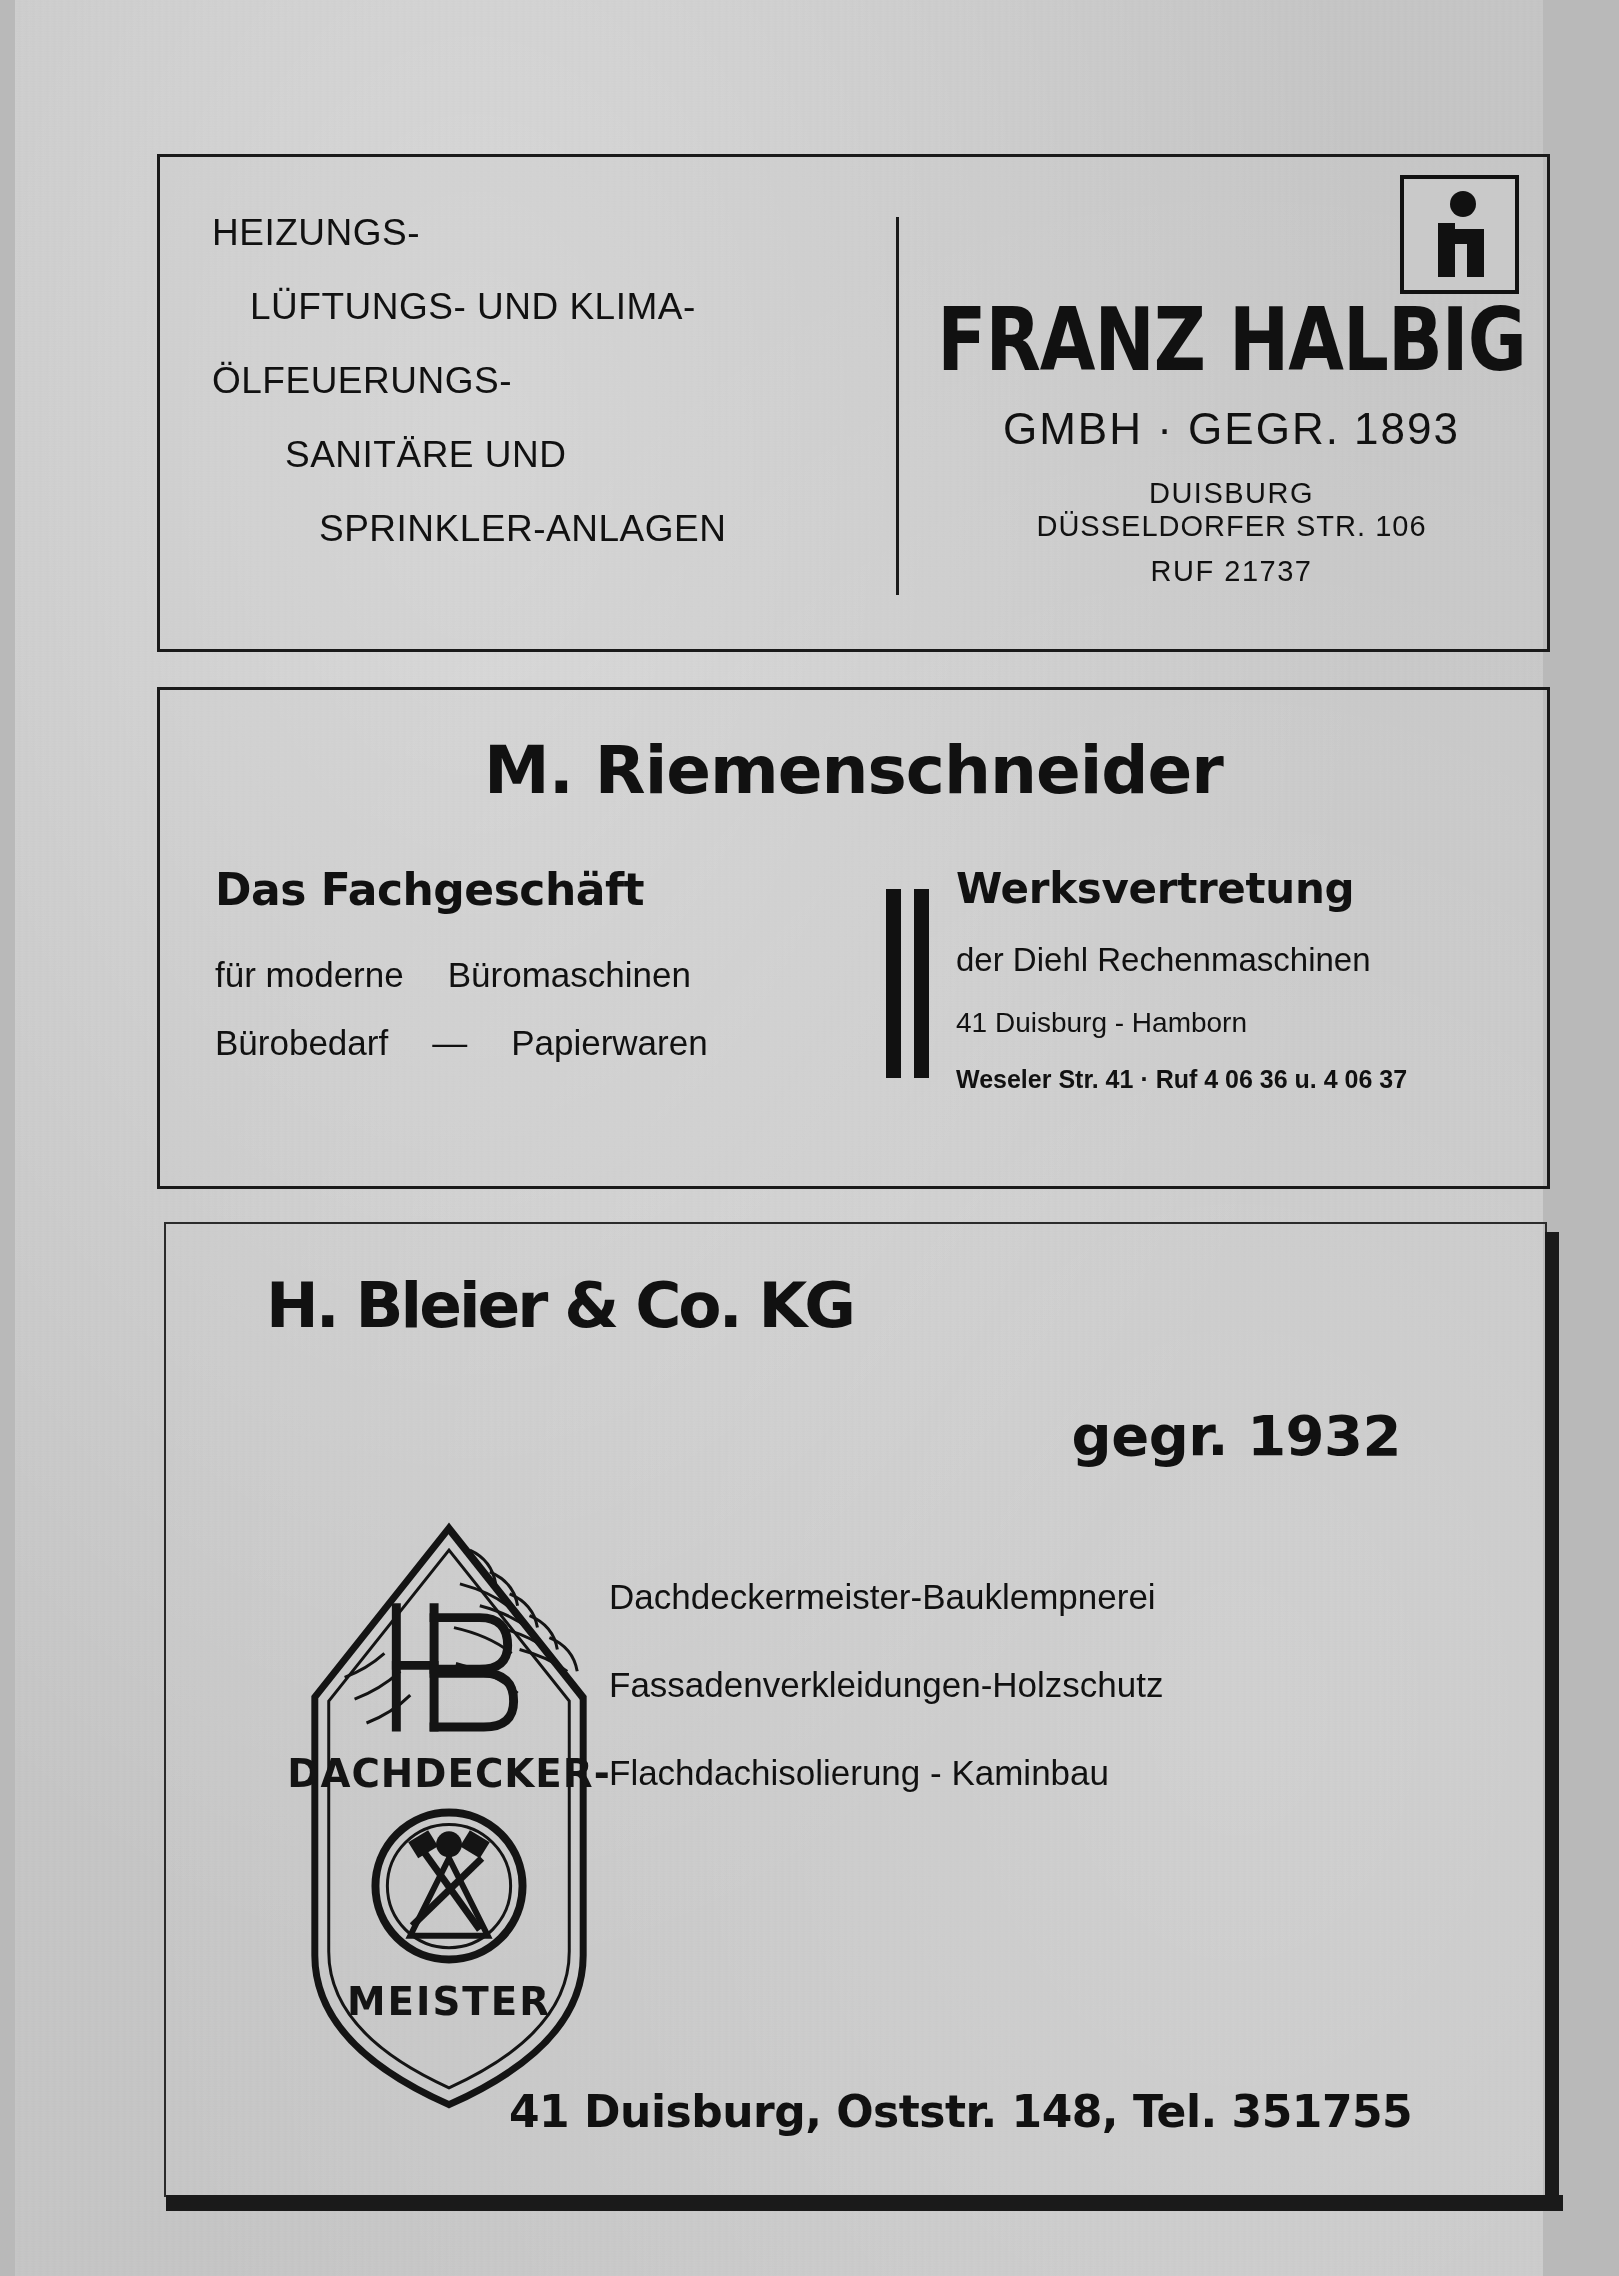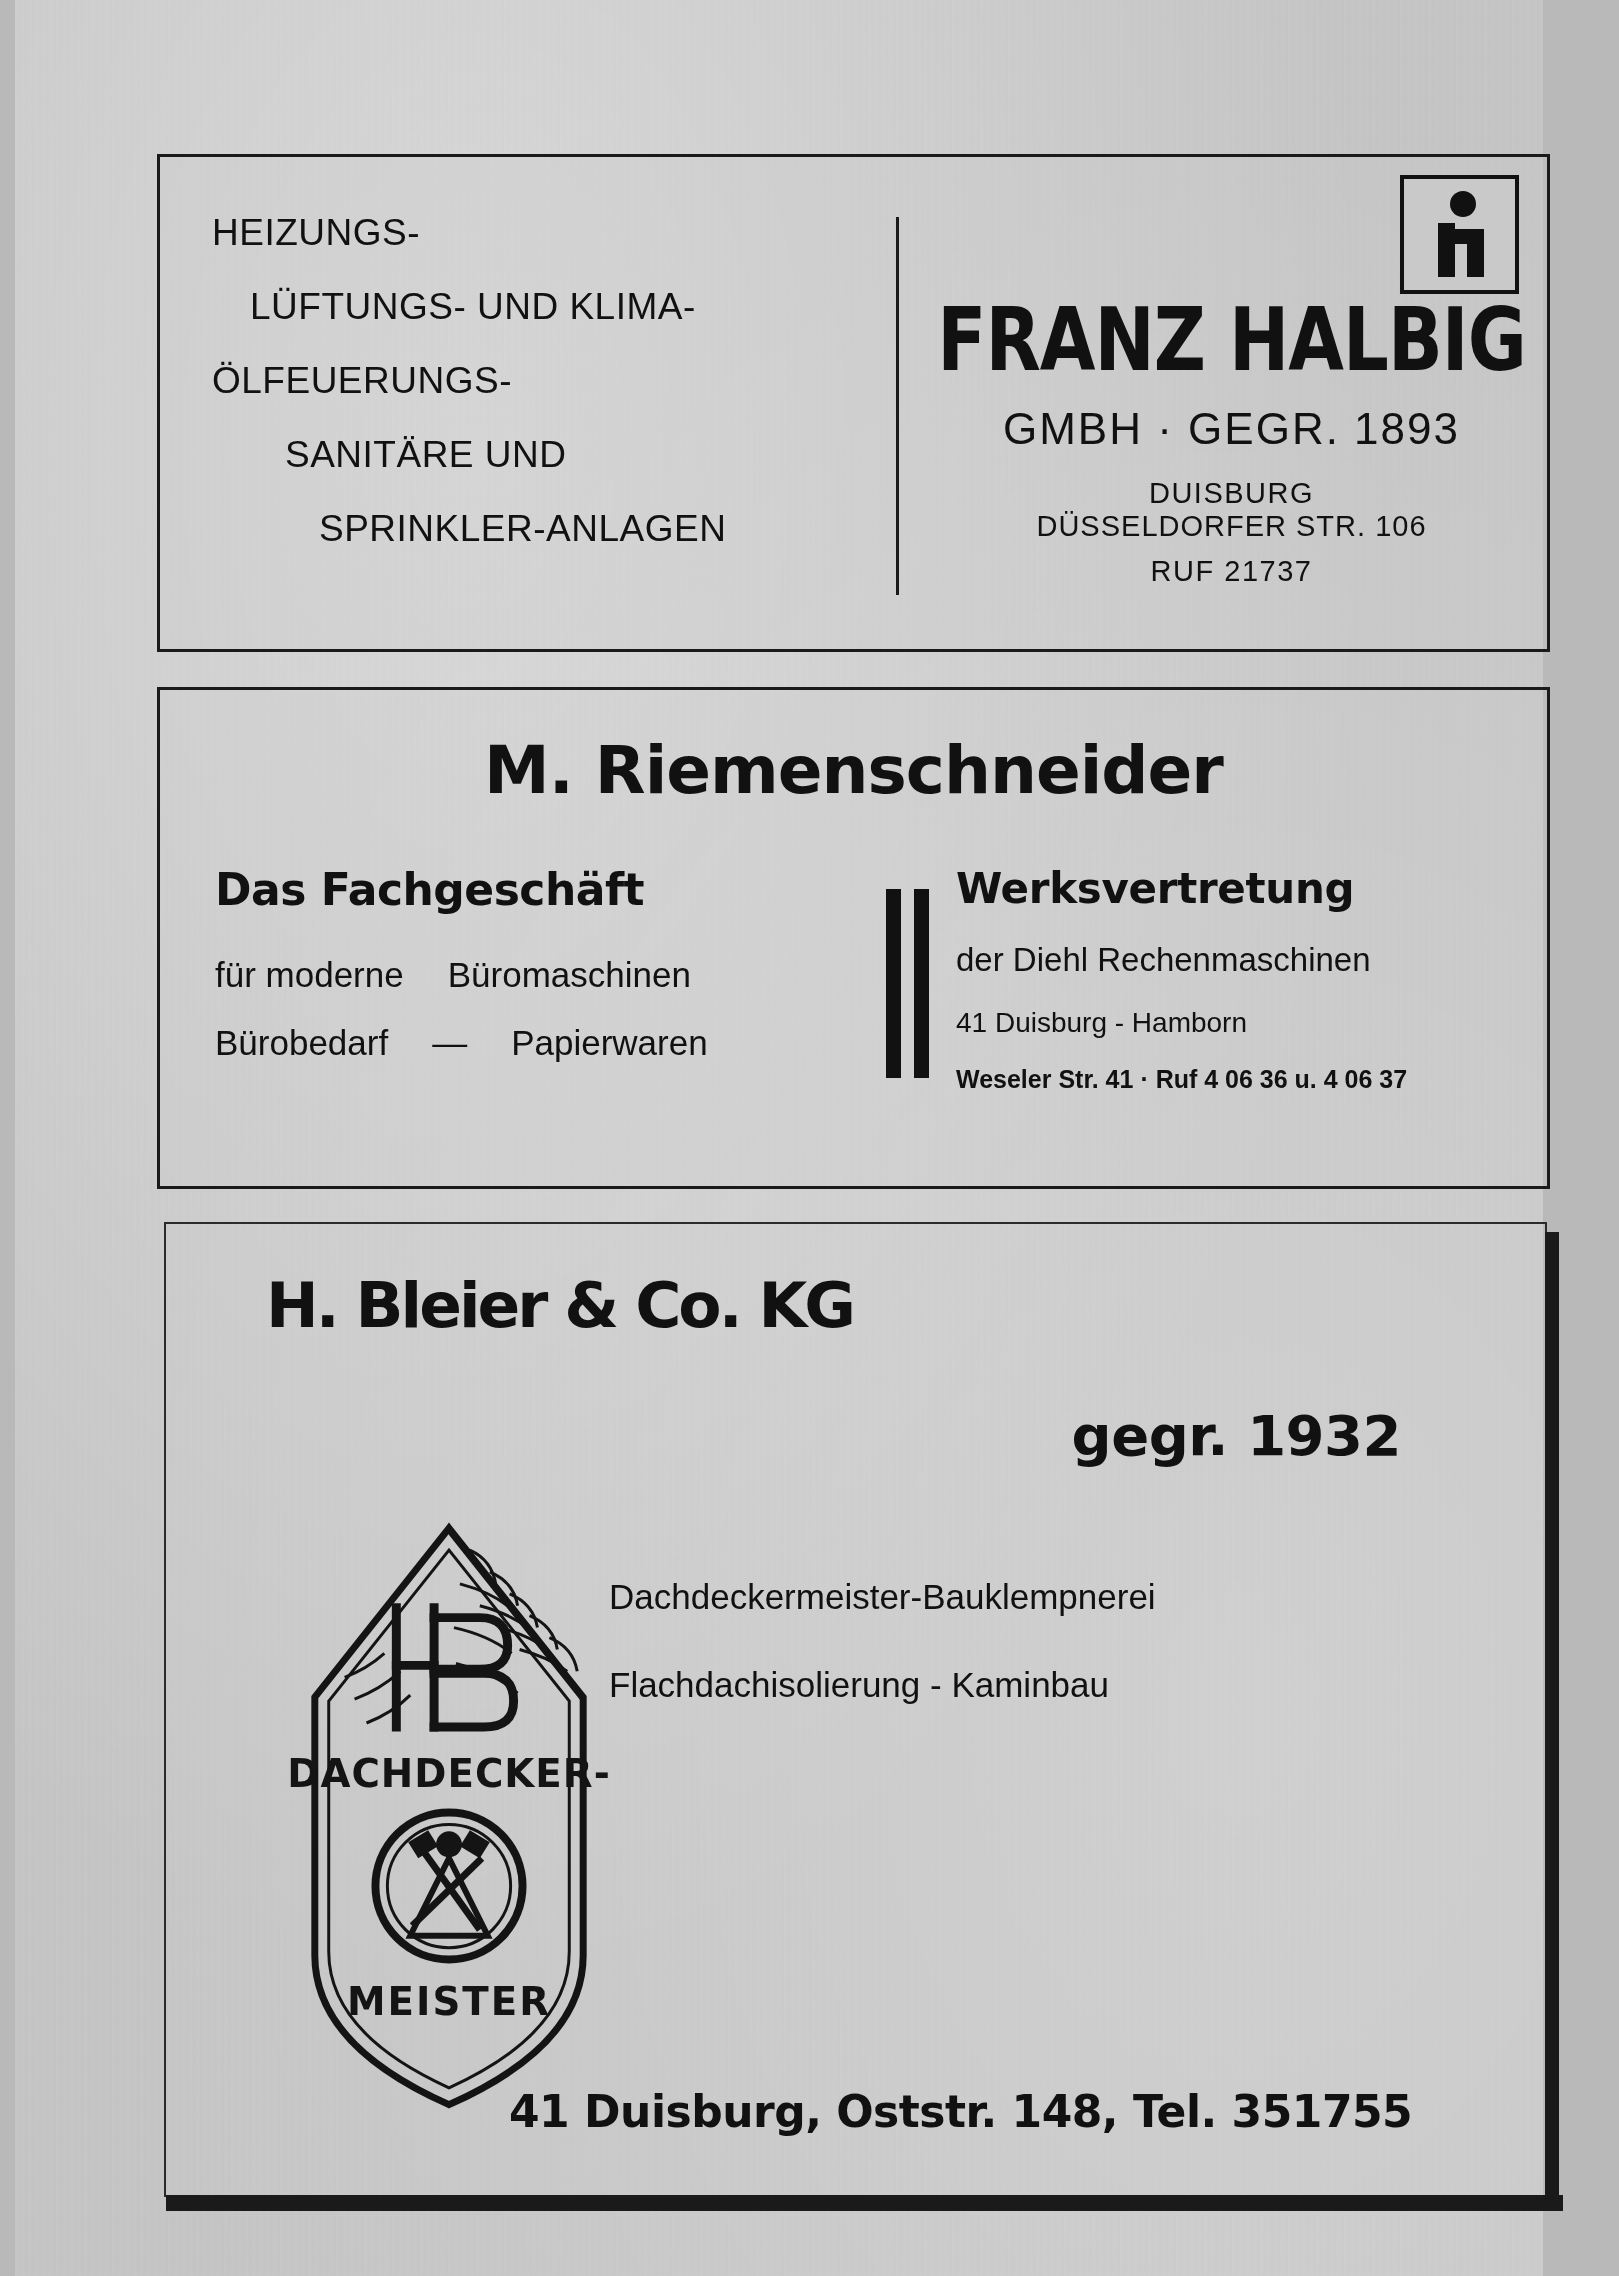--- a/index.html
+++ b/index.html
@@ -393,19 +393,20 @@
         <path d="M140 366 L196 444" stroke="#141414" stroke-width="7" fill="none"></path>
         <path d="M124 356 l20 -12 l10 16 l-20 12 z" fill="#141414"></path>
         <path d="M206 356 l-20 -12 l-10 16 l20 12 z" fill="#141414"></path>
 
         <text x="165" y="530" text-anchor="middle" font-family="DejaVu Sans, sans-serif" font-size="39" font-weight="700" fill="#141414" letter-spacing="2">MEISTER</text>
       </svg>
     </div>
 
     <div class="bleier-services">
       <div>Dachdeckermeister-Bauklempnerei</div>
+      <div>Fassadenverkleidungen-Holzschutz</div>
       <div>Flachdachisolierung  -  Kaminbau</div>
     </div>
 
     <div class="bleier-addr">41 Duisburg, Oststr. 148, Tel. 351755</div>
   </div>
 </div>
 
 
 </body></html>

